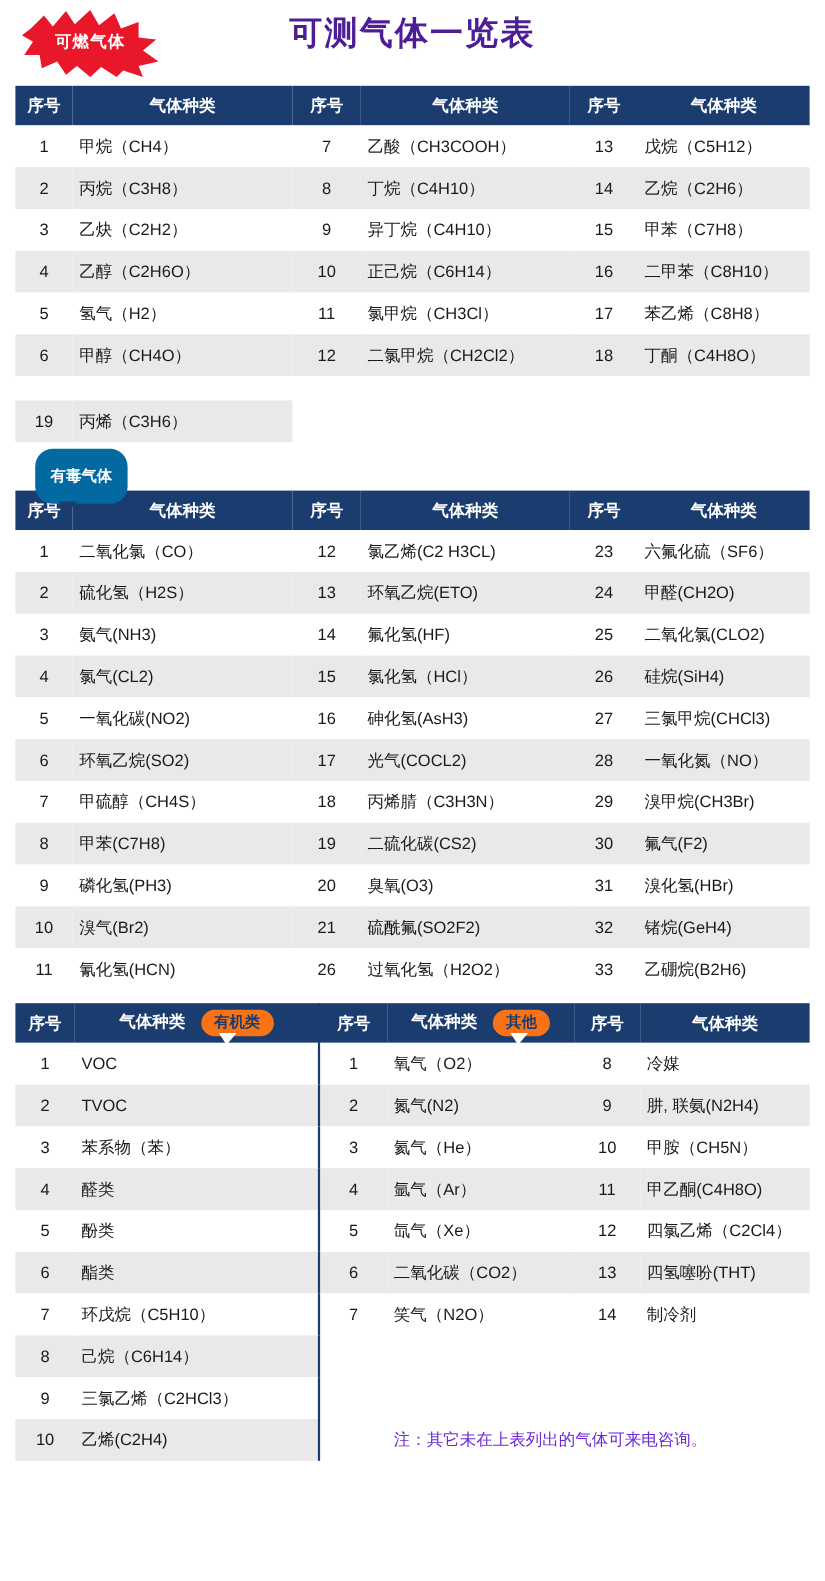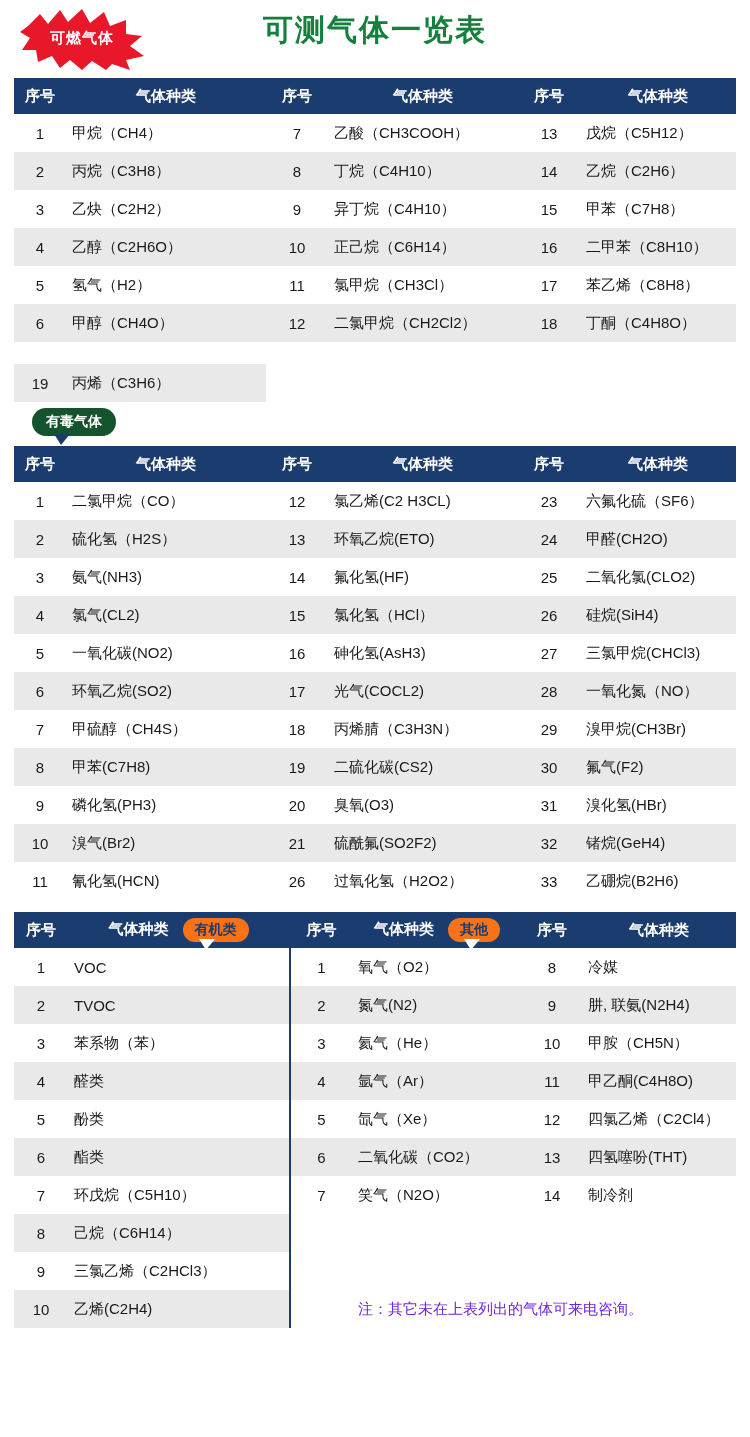--- a/index.html
+++ b/index.html
@@ -30,21 +30,21 @@
   }
   .title {
     position: absolute;
     left: 0;
     right: 0;
     top: 10px;
     text-align: center;
     font-size: 30px;
     font-weight: bold;
     letter-spacing: 2px;
-    color: #15803d;
+    color: #4c1d95;
   }
   .burst {
     position: absolute;
     left: 4px;
     top: 6px;
     width: 128px;
     height: 64px;
   }
   .burst svg { display:block; }
   .burst-label {
@@ -105,26 +105,26 @@
   .t-tox .c-name2 { width: 190px; }
   .t-tox .c-num3 { width: 62px; text-align:center; }
   .t-tox .c-name3 { width: 156px; }
 
   .spacer-row td { background: #ffffff !important; height: 22px; }
 
   
   .bubble-wrap { position: relative; height: 0; }
   .bubble {
     position: absolute;
-    background: #14532d;
+    background: #0369a1;
     color: #ffffff;
     font-size: 14px;
     font-weight: bold;
     border-radius: 16px;
-    padding: 5px 14px;
+    padding: 16px 14px;
     white-space: nowrap;
     z-index: 5;
   }
   .bubble::after {
     content: "";
     position: absolute;
     left: 22px;
     bottom: -9px;
     width: 0; height: 0;
     border-left: 7px solid transparent;
@@ -266,21 +266,21 @@
         <th class="c-name1">气体种类</th>
         <th class="c-num2">序号</th>
         <th class="c-name2">气体种类</th>
         <th class="c-num3">序号</th>
         <th class="c-name3">气体种类</th>
       </tr>
     </thead>
     <tbody>
       <tr>
         <td class="c-num1">1</td>
-        <td class="c-name1">二氯甲烷（CO）</td>
+        <td class="c-name1">二氧化氯（CO）</td>
         <td class="c-num2">12</td>
         <td class="c-name2">氯乙烯(C2 H3CL)</td>
         <td class="c-num3">23</td>
         <td class="c-name3">六氟化硫（SF6）</td>
       </tr>
       <tr>
         <td class="c-num1">2</td>
         <td class="c-name1">硫化氢（H2S）</td>
         <td class="c-num2">13</td>
         <td class="c-name2">环氧乙烷(ETO)</td>

